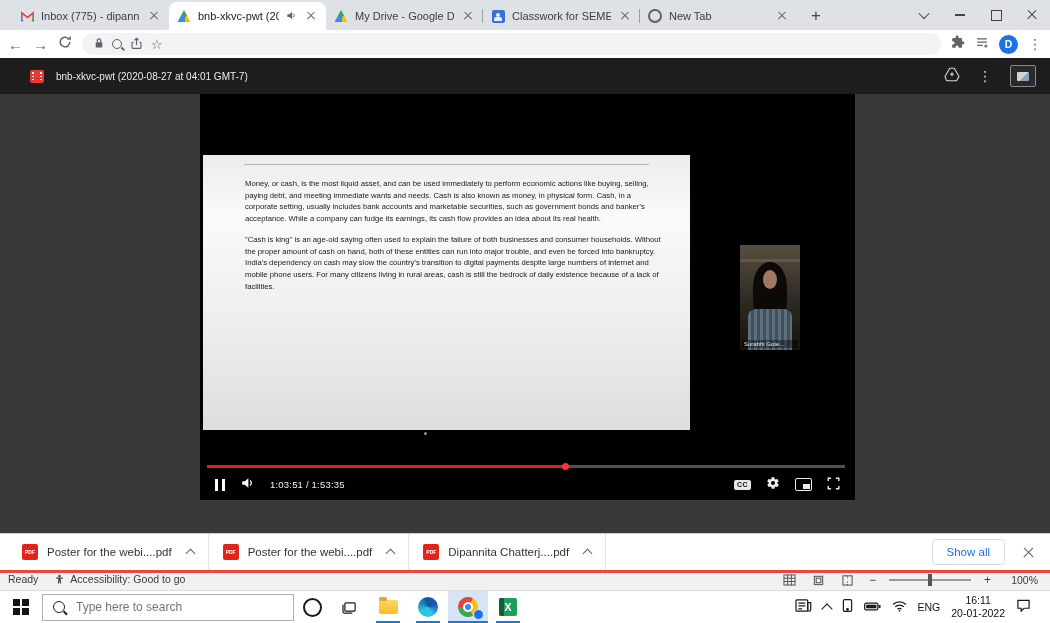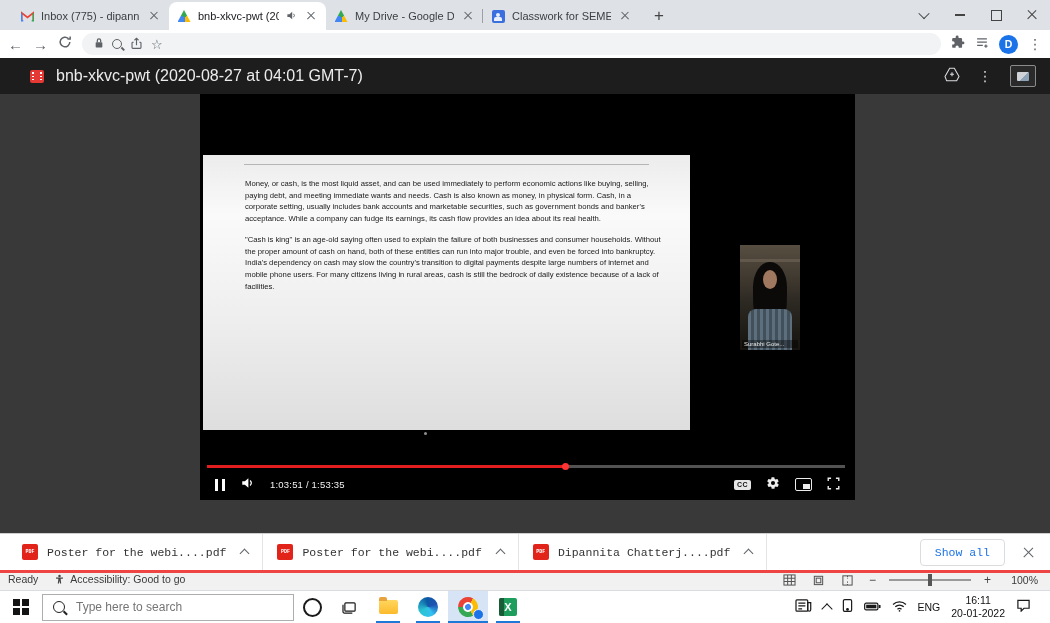--- a/index.html
+++ b/index.html
@@ -47,21 +47,21 @@
           display:flex;align-items:center;justify-content:center;}
   .dots-v{font-size:14px;color:#5f6368;line-height:1;}
   
   .dheader{position:absolute;top:58px;left:0;right:0;height:36px;background:#1d1d1d;display:flex;
            align-items:center;padding:0 14px 0 30px;box-sizing:border-box;gap:12px;}
   .vfile-icon{width:14px;height:13px;border-radius:2px;background:#e53935;position:relative;flex:none;}
   .vfile-icon::before{content:"";position:absolute;left:2px;top:2.5px;width:2px;height:8px;
       background:repeating-linear-gradient(#fff 0 1.5px,transparent 1.5px 3.5px);}
   .vfile-icon::after{content:"";position:absolute;right:2px;top:2.5px;width:2px;height:8px;
       background:repeating-linear-gradient(#fff 0 1.5px,transparent 1.5px 3.5px);}
-  .dtitle{font-size:16px;color:#ececec;flex:1;white-space:nowrap;overflow:hidden;}
+  .dtitle{font-size:10px;color:#ececec;flex:1;white-space:nowrap;overflow:hidden;}
   .dheader-right{display:flex;align-items:center;gap:18px;}
   .popout-box{width:24px;height:20px;border:1px solid #8b8b8b;border-radius:2px;display:flex;align-items:center;justify-content:center;background:#2a2a2a;}
   .popout-inner{width:12px;height:9px;background:linear-gradient(135deg,#cfd3d8 55%,#8fa3b8 55%);border-radius:1px;}
   
   .backdrop{position:absolute;top:94px;left:0;right:0;height:439px;background:#393939;}
   .video{position:absolute;left:200px;top:94px;width:655px;height:406px;background:#000;}
   .slide{position:absolute;left:3px;top:61px;width:487px;height:275px;overflow:hidden;
          background:linear-gradient(180deg,#ececec 0%,#fafafa 22%,#eeeeee 60%,#dedede 100%);}
   .slide-title{margin-top:30px;text-align:center;font-family:"Liberation Serif","DejaVu Serif",serif;
                font-size:34px;letter-spacing:2.5px;color:#4d4d4d;}
@@ -88,21 +88,21 @@
                padding:0 15px;box-sizing:border-box;gap:15px;}
   .pause-icon{display:flex;gap:4px;}
   .pause-icon i{width:3px;height:12px;background:#fff;}
   .vp-time{font-size:9.5px;color:#f1f1f1;letter-spacing:.2px;}
   .vp-spacer{flex:1;}
   .cc-badge{background:#e6e6e6;color:#111;font-size:7px;font-weight:bold;padding:1.5px 3px;border-radius:2px;letter-spacing:.5px;}
   .pip-icon{width:15px;height:11px;border:1.5px solid #ececec;border-radius:2px;position:relative;}
   .pip-icon::after{content:"";position:absolute;right:1px;bottom:1px;width:7px;height:5px;background:#ececec;}
   
   .dlbar{position:absolute;top:533px;left:0;right:0;height:37px;background:#fff;border-top:1px solid #cfcfcf;
-         display:flex;align-items:center;padding-left:8px;box-sizing:border-box;font-family:Liberation Mono, monospace;}
+         display:flex;align-items:center;padding-left:8px;box-sizing:border-box;}
   .dl-item{height:100%;display:flex;align-items:center;gap:9px;padding:0 14px;border-right:1px solid #e4e4e4;}
   .pdf-icon{width:16px;height:16px;border-radius:2px;background:#e2231a;color:#fff;font-size:5px;font-weight:bold;
             display:flex;align-items:center;justify-content:center;flex:none;}
   .dl-name{font-size:11.5px;color:#333;white-space:nowrap;}
   .chev-up{width:6px;height:6px;border-left:1.6px solid #5f6368;border-top:1.6px solid #5f6368;
            transform:rotate(45deg);margin-left:6px;margin-top:3px;}
   .dl-right{margin-left:auto;display:flex;align-items:center;gap:18px;padding-right:16px;}
   .showall-btn{border:1px solid #dadce0;border-radius:4px;background:#fff;color:#1a73e8;
                font-size:11.5px;padding:6px 14px;font-family:inherit;}
   .dl-close{position:relative;width:11px;height:11px;}
@@ -200,20 +200,29 @@
     </div>
     <div class="tab">
       <span class="favicon">
           <span class="classroom-sq"></span>
         </span>
       <span class="tab-label">Classwork for SEMESTER III S</span>
       <span class="tab-close">
           <span class="xmark"></span>
         </span>
     </div>
+    <div class="tab">
+      <span class="favicon">
+          <span class="newtab-ring"></span>
+        </span>
+      <span class="tab-label">New Tab</span>
+      <span class="tab-close">
+          <span class="xmark"></span>
+        </span>
+    </div>
     <div class="newtab-btn">+</div>
     <div class="win-controls">
       <div class="win-btn">
           <span class="chev-down"></span>
         </div>
       <div class="win-btn">
           <span class="minbar"></span>
         </div>
       <div class="win-btn">
           <span class="maxbox"></span>

